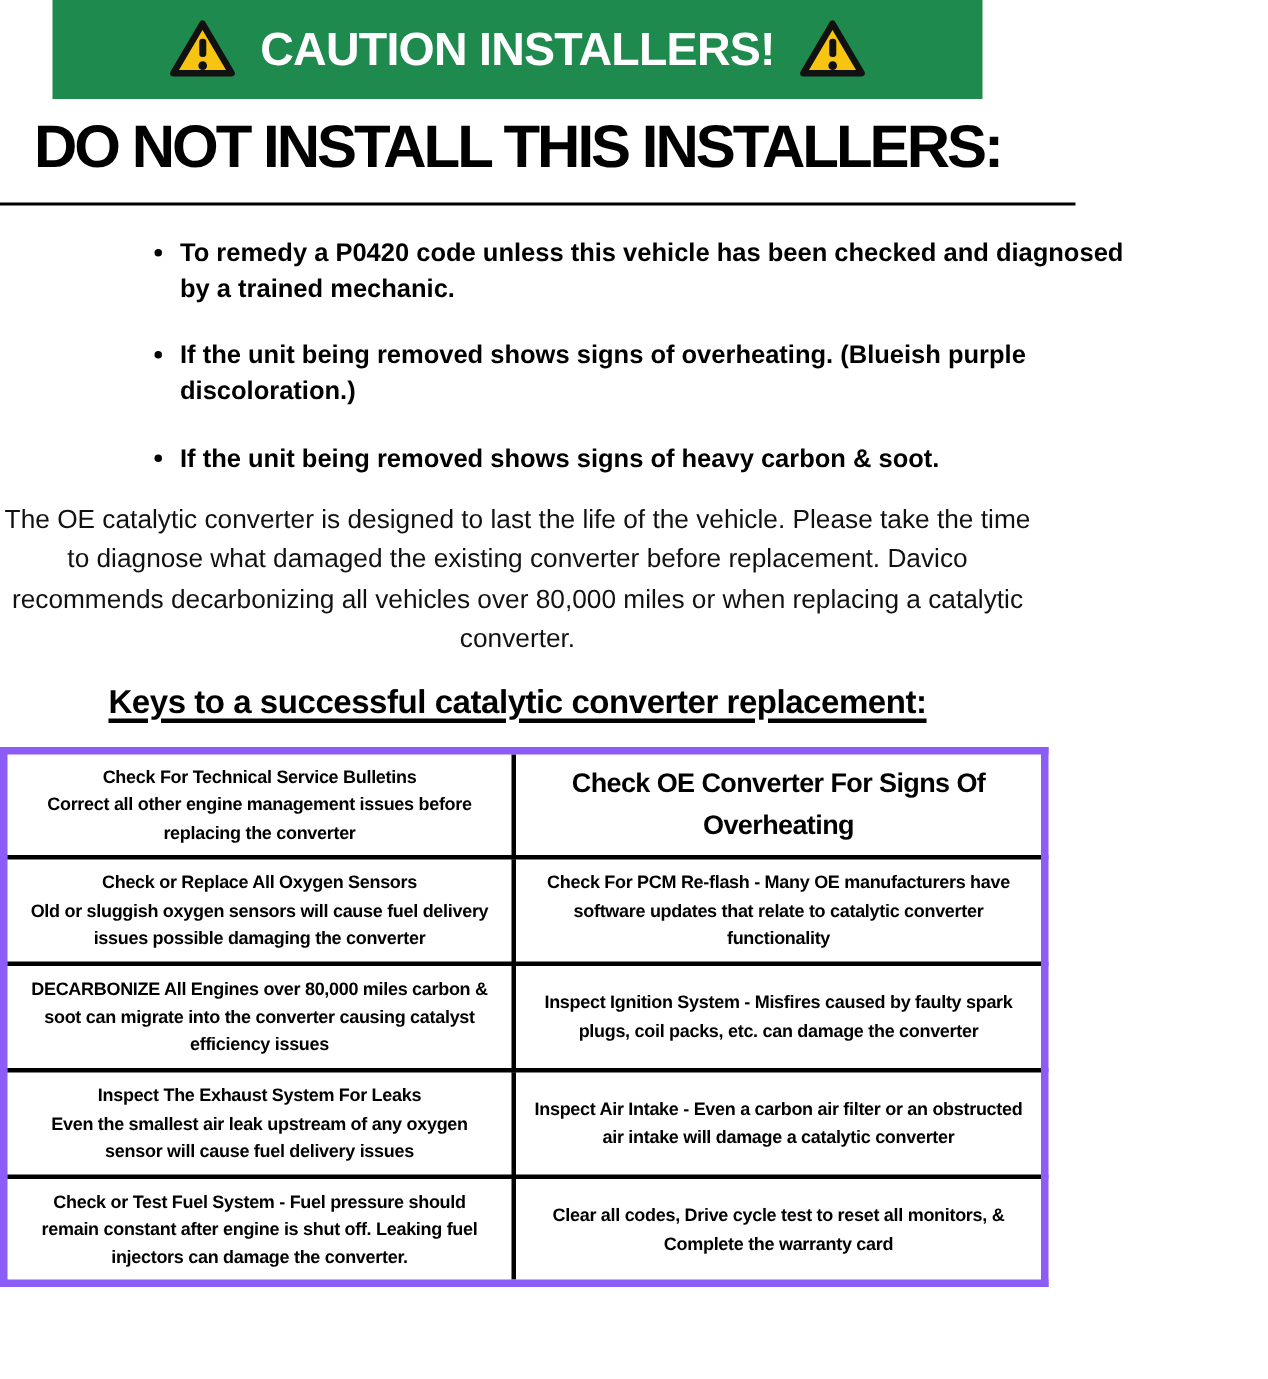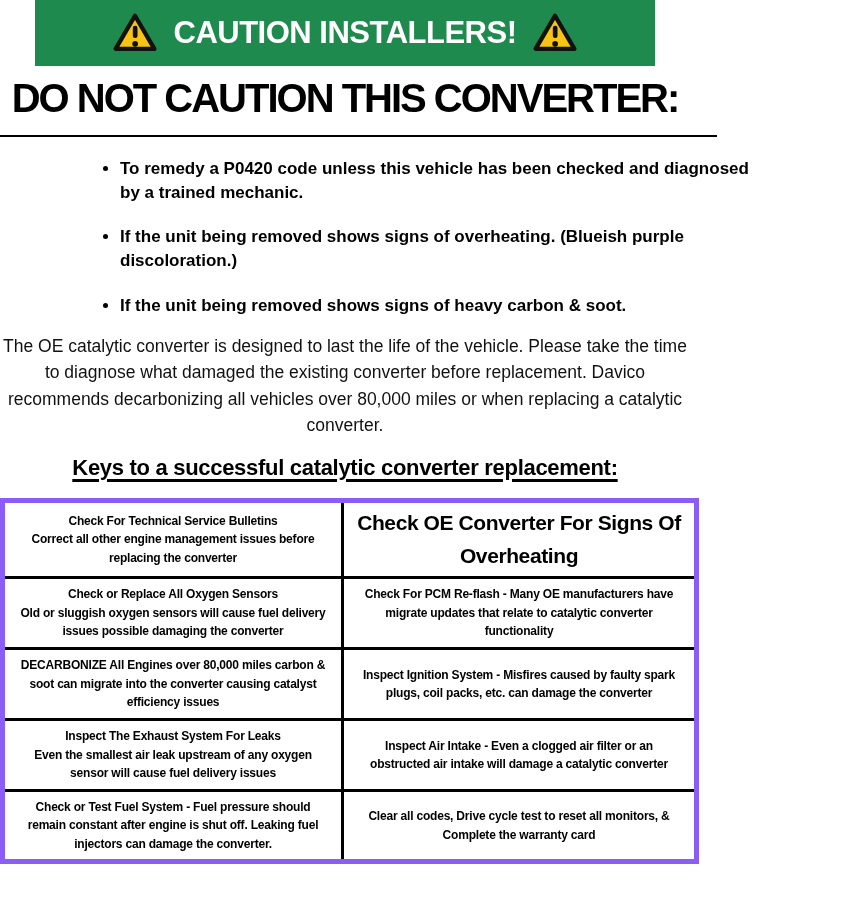--- a/index.html
+++ b/index.html
@@ -104,21 +104,21 @@
     padding: 4px 12px;
     text-align: center;
     vertical-align: middle;
     font-size: 12px;
     font-weight: 700;
     line-height: 1.55;
     letter-spacing: -0.2px;
     white-space: pre-line;
   }
   .tips-table td.big {
-    font-size: 21px;
+    font-size: 18px;
     letter-spacing: -0.4px;
     text-align: center;
   }
   .col-left  { width: 340px; }
   .col-right { width: 354px; }
 </style>
 </head>
 <body>
 
 <div class="page">
@@ -134,21 +134,21 @@
     <span class="banner-text">CAUTION INSTALLERS!</span>
     <span class="tri">
       <svg width="46" height="42" viewBox="0 0 64 58">
         <path d="M32 5 L59 51 L5 51 Z" fill="#f6c411" stroke="#111" stroke-width="6" stroke-linejoin="round"></path>
         <rect x="29" y="19" width="6.5" height="17" rx="3" fill="#111"></rect>
         <circle cx="32.2" cy="44" r="4" fill="#111"></circle>
       </svg>
     </span>
   </div>
 
-  <h1 class="main-heading">DO NOT CAUTION THIS CONVERTER:</h1>
+  <h1 class="main-heading">DO NOT INSTALL THIS INSTALLERS:</h1>
 
   <hr class="divider">
 
   <ul class="warning-list">
     <li>To remedy a P0420 code unless this vehicle has been checked and diagnosed by a trained mechanic.</li>
     <li>If the unit being removed shows signs of overheating. (Blueish purple discoloration.)</li>
     <li>If the unit being removed shows signs of heavy carbon &amp; soot.</li>
   </ul>
 
   <p class="advisory">The OE catalytic converter is designed to last the life of the vehicle. Please take the time to diagnose what damaged the existing converter before replacement. Davico recommends decarbonizing all vehicles over 80,000 miles or when replacing a catalytic converter.</p>
@@ -162,30 +162,30 @@
       </colgroup>
     <tbody>
       <tr>
         <td>Check For Technical Service Bulletins
 Correct all other engine management issues before replacing the converter</td>
         <td class="big">Check OE Converter For Signs Of Overheating</td>
       </tr>
       <tr>
         <td>Check or Replace All Oxygen Sensors
 Old or sluggish oxygen sensors will cause fuel delivery issues possible damaging the converter</td>
-        <td>Check For PCM Re-flash - Many OE manufacturers have migrate updates that relate to catalytic converter functionality</td>
+        <td>Check For PCM Re-flash - Many OE manufacturers have software updates that relate to catalytic converter functionality</td>
       </tr>
       <tr>
         <td>DECARBONIZE All Engines over 80,000 miles carbon &amp; soot can migrate into the converter causing catalyst efficiency issues</td>
         <td>Inspect Ignition System - Misfires caused by faulty spark plugs, coil packs, etc. can damage the converter</td>
       </tr>
       <tr>
         <td>Inspect The Exhaust System For Leaks
 Even the smallest air leak upstream of any oxygen sensor will cause fuel delivery issues</td>
-        <td>Inspect Air Intake - Even a clogged air filter or an obstructed air intake will damage a catalytic converter</td>
+        <td>Inspect Air Intake - Even a carbon air filter or an obstructed air intake will damage a catalytic converter</td>
       </tr>
       <tr>
         <td>Check or Test Fuel System - Fuel pressure should remain constant after engine is shut off.  Leaking fuel injectors can damage the converter.</td>
         <td>Clear all codes,  Drive cycle test to reset all monitors, &amp; Complete the warranty card</td>
       </tr>
     </tbody>
   </table>
 
 </div>
 

